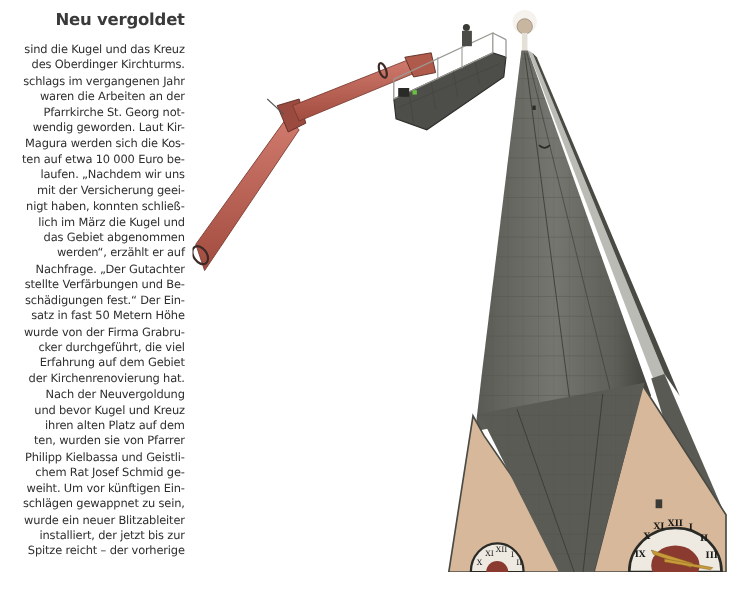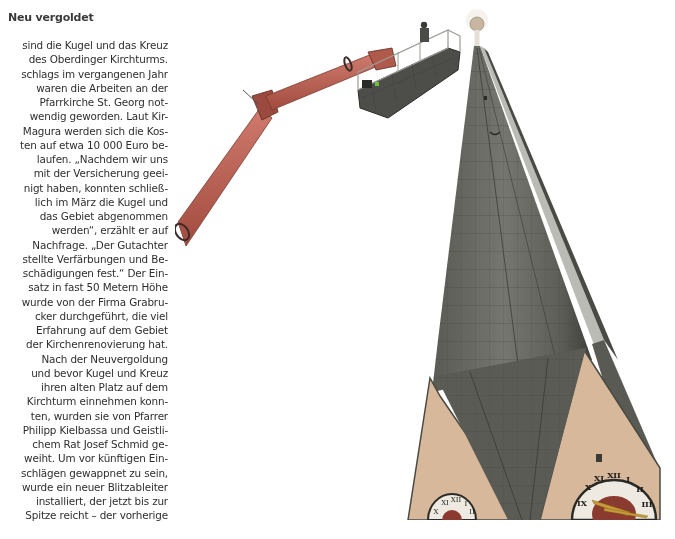--- a/index.html
+++ b/index.html
@@ -17,22 +17,22 @@
     }
     .text-column {
       position: absolute;
       left: 8px;
       top: 8px;
       width: 160px;
     }
     .headline {
       font-family: "DejaVu Sans", sans-serif;
       font-weight: bold;
-      font-size: 11px;
-      text-align: left;
+      font-size: 15px;
+      text-align: right;
       margin: 0 0 10px 0;
       color: #3a3a3a;
       letter-spacing: -0.2px;
       line-height: 20px;
     }
     .body-text {
       font-size: 10.4px;
       line-height: 14.25px;
       text-align: right;
       color: #2e2e2e;
@@ -77,21 +77,20 @@
     <span class="body-line">stellte Verfärbungen und Be-</span>
     <span class="body-line">schädigungen fest.“ Der Ein-</span>
     <span class="body-line">satz in fast 50 Metern Höhe</span>
     <span class="body-line">wurde von der Firma Grabru-</span>
     <span class="body-line">cker durchgeführt, die viel</span>
     <span class="body-line">Erfahrung auf dem Gebiet</span>
     <span class="body-line">der Kirchenrenovierung hat.</span>
     <span class="body-line">Nach der Neuvergoldung</span>
     <span class="body-line">und bevor Kugel und Kreuz</span>
     <span class="body-line">ihren alten Platz auf dem</span>
-    <span class="body-line">Kirchturm einnehmen konn-</span>
     <span class="body-line">ten, wurden sie von Pfarrer</span>
     <span class="body-line">Philipp Kielbassa und Geistli-</span>
     <span class="body-line">chem Rat Josef Schmid ge-</span>
     <span class="body-line">weiht. Um vor künftigen Ein-</span>
     <span class="body-line">schlägen gewappnet zu sein,</span>
     <span class="body-line">wurde ein neuer Blitzableiter</span>
     <span class="body-line">installiert, der jetzt bis zur</span>
     <span class="body-line">Spitze reicht – der vorherige</span>
 
   </div>

